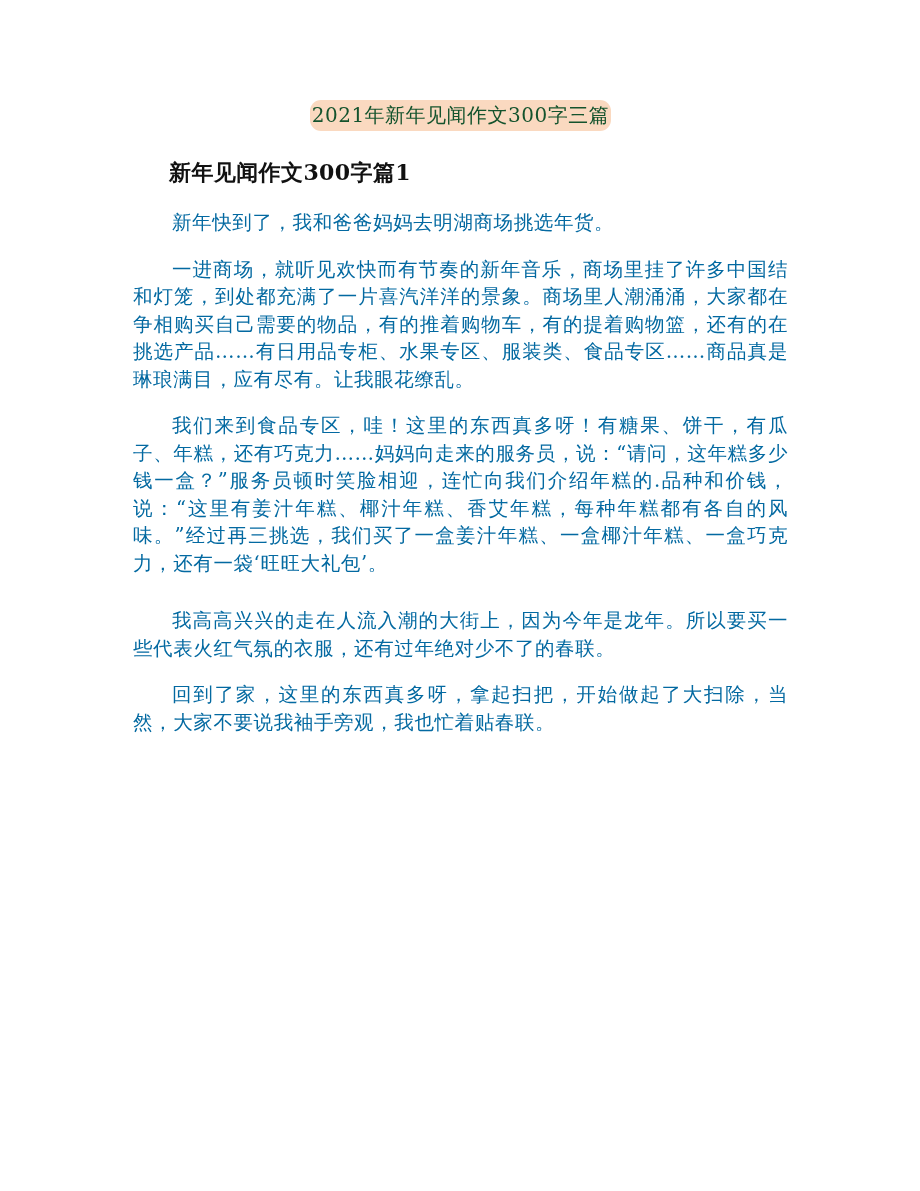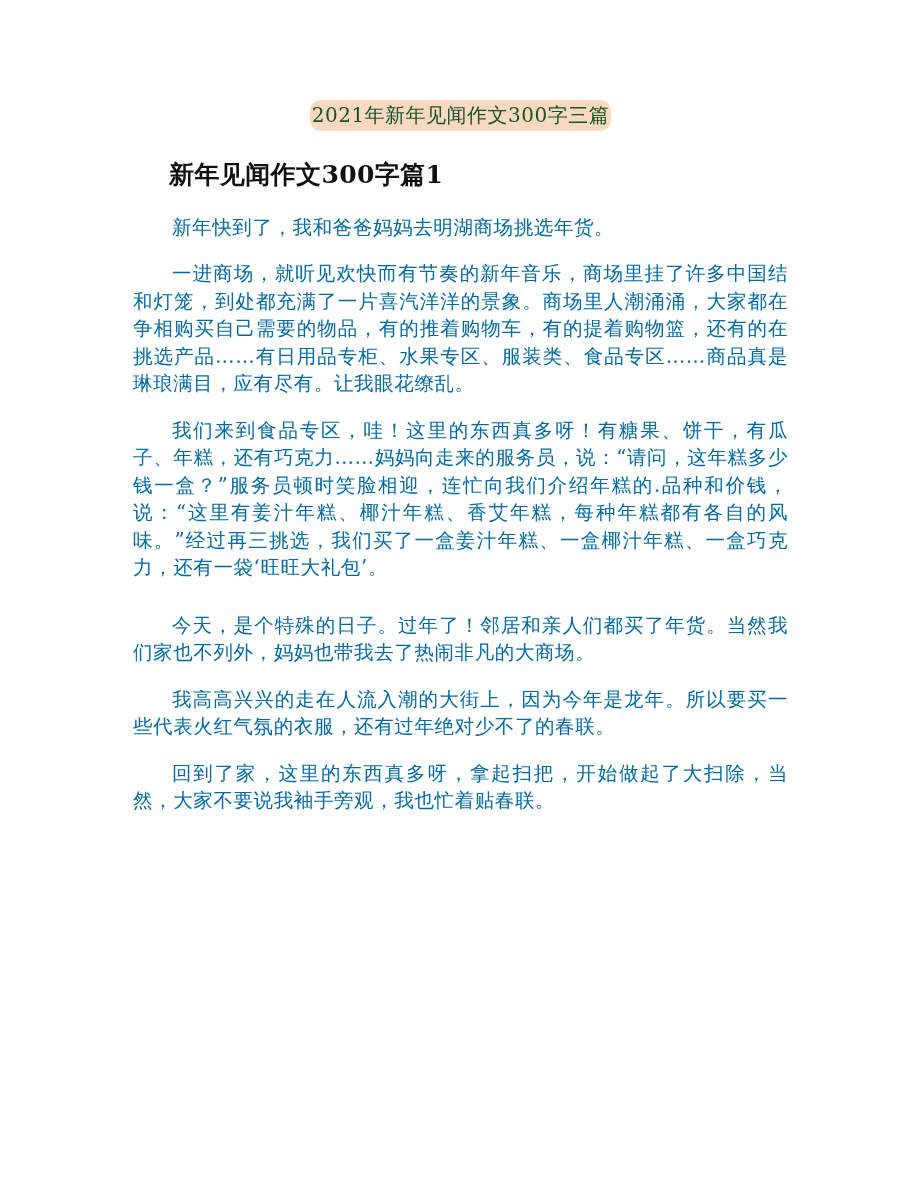--- a/index.html
+++ b/index.html
@@ -44,21 +44,21 @@
     font-weight: normal;
     letter-spacing: 0.5px;
     background-color: #fad9c0;
     padding: 3px 2px 4px 2px;
     color: #14532d;
     border-radius: 11px;
   }
 
   
   .section-heading {
-    font-size: 25px;
+    font-size: 22px;
     font-weight: bold;
     letter-spacing: 0.4px;
     margin: 0 0 20px 0;
     padding-left: 36px;
     line-height: 1.5;
     color: #111111;
   }
   .section-block + .section-block {
     margin-top: 30px;
   }
@@ -90,19 +90,18 @@
     </div>
 
     <div class="section-block">
       <div class="section-heading">新年见闻作文300字篇1</div>
       <p class="para">新年快到了，我和爸爸妈妈去明湖商场挑选年货。</p>
       <p class="para">一进商场，就听见欢快而有节奏的新年音乐，商场里挂了许多中国结和灯笼，到处都充满了一片喜汽洋洋的景象。商场里人潮涌涌，大家都在争相购买自己需要的物品，有的推着购物车，有的提着购物篮，还有的在挑选产品……有日用品专柜、水果专区、服装类、食品专区……商品真是琳琅满目，应有尽有。让我眼花缭乱。</p>
       <p class="para">我们来到食品专区，哇！这里的东西真多呀！有糖果、饼干，有瓜子、年糕，还有巧克力……妈妈向走来的服务员，说：“请问，这年糕多少钱一盒？”服务员顿时笑脸相迎，连忙向我们介绍年糕的.品种和价钱，说：“这里有姜汁年糕、椰汁年糕、香艾年糕，每种年糕都有各自的风味。”经过再三挑选，我们买了一盒姜汁年糕、一盒椰汁年糕、一盒巧克力，还有一袋‘旺旺大礼包’。</p>
     </div>
 
     <div class="section-block">
-      <p class="para">今天，是个特殊的日子。过年了！邻居和亲人们都买了年货。当然我们家也不列外，妈妈也带我去了热闹非凡的大商场。</p>
       <p class="para">我高高兴兴的走在人流入潮的大街上，因为今年是龙年。所以要买一些代表火红气氛的衣服，还有过年绝对少不了的春联。</p>
       <p class="para">回到了家，这里的东西真多呀，拿起扫把，开始做起了大扫除，当然，大家不要说我袖手旁观，我也忙着贴春联。</p>
     </div>
 
   </div>
 </div>
 
 </body></html>

